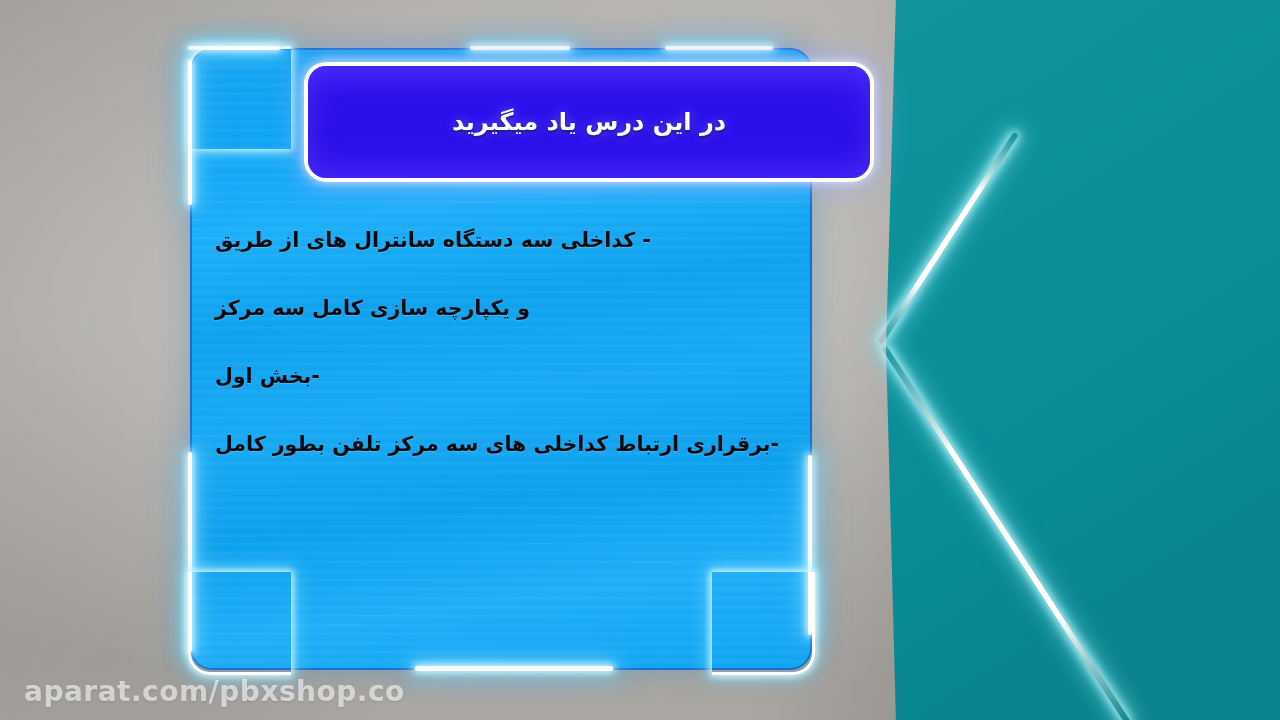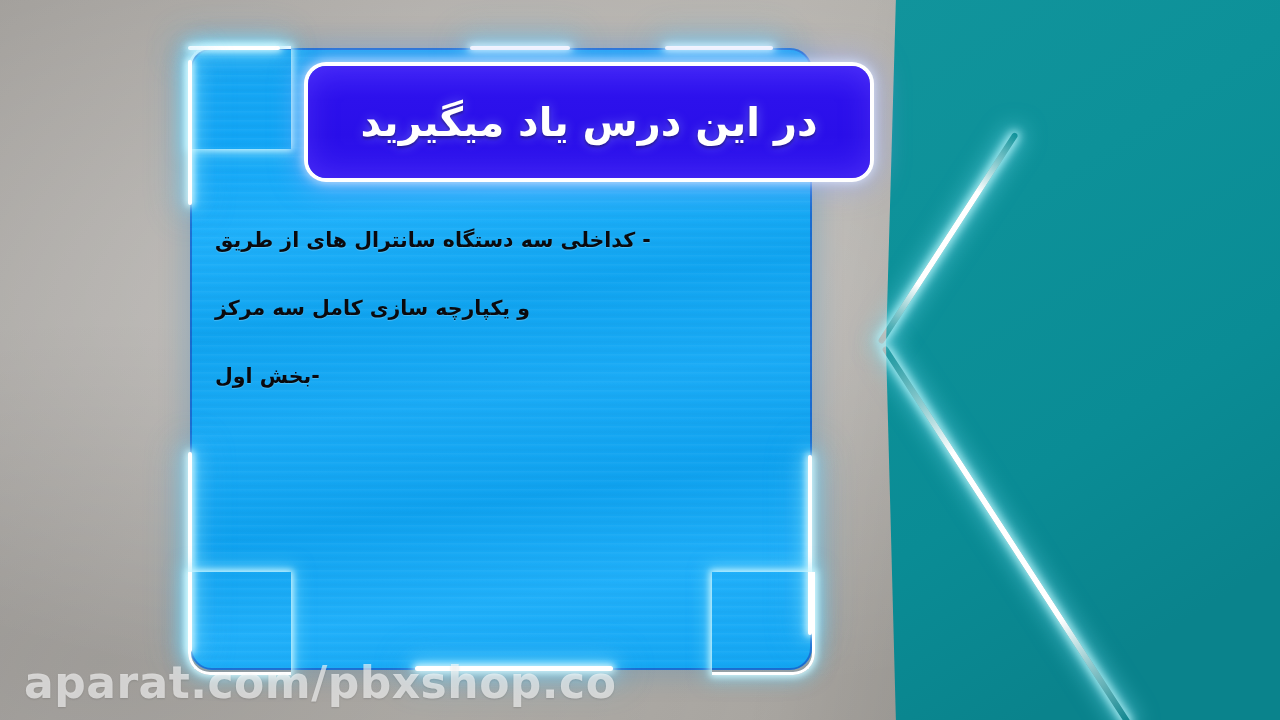--- a/index.html
+++ b/index.html
@@ -73,21 +73,21 @@
     position:absolute;left:308px;top:66px;width:562px;height:112px;
     border-radius:18px;
     background:linear-gradient(180deg,#3a1ef5 0%,#2d11ec 30%,#2a0fe9 62%,#3318f0 100%);
     box-shadow:0 0 0 4px #ffffff,
                0 0 12px 4px rgba(225,235,255,.95),
                0 0 28px 10px rgba(150,170,255,.55),
                inset 0 0 30px rgba(120,90,255,.35);
     display:flex;align-items:center;justify-content:center;
   }
   .title-text{
-    direction:rtl;color:#ffffff;font-weight:bold;font-size:40px;
+    direction:rtl;color:#ffffff;font-weight:bold;font-size:24px;
     letter-spacing:.2px;white-space:nowrap;
     text-shadow:0 2px 3px rgba(0,0,0,.40),0 0 12px rgba(170,190,255,.45);
   }
 
   
   .bullets{
     position:absolute;left:215px;top:206px;width:555px;
     direction:rtl;text-align:right;
   }
   .bullet{
@@ -106,21 +106,21 @@
     color:#a6f4e6;font-size:33px;line-height:1;height:100px;
     display:flex;align-items:center;justify-content:flex-end;
     white-space:nowrap;padding-right:22px;
     text-shadow:0 0 8px rgba(140,245,235,.65),0 2px 4px rgba(0,40,45,.55);
   }
 
   
   .watermark{
     position:absolute;left:24px;bottom:12px;
     color:rgba(255,255,255,.62);
-    font-size:44px;font-weight:bold;letter-spacing:.5px;
+    font-size:28px;font-weight:bold;letter-spacing:.5px;
     text-shadow:0 1px 2px rgba(0,0,0,.12);
     white-space:nowrap;
     text-align:right;
   }
 </style>
 </head>
 <body>
 
 <div id="stage">
 
@@ -165,17 +165,18 @@
   <div class="neon" style="left:415px;top:666px;width:198px;height:5px;"></div>
 
   <div class="title-box">
     <div class="title-text">در این درس یاد میگیرید</div>
   </div>
 
   <div class="bullets">
     <div class="bullet">- کداخلی سه دستگاه سانترال های از طریق</div>
     <div class="bullet">و یکپارچه سازی کامل سه مرکز</div>
     <div class="bullet">-بخش اول</div>
+    <div class="bullet">-برقراری ارتباط کداخلی های سه مرکز تلفن بطور کامل</div>
   </div>
 
   <div class="watermark">aparat.com/pbxshop.co</div>
 
 </div>
 
 </body></html>

